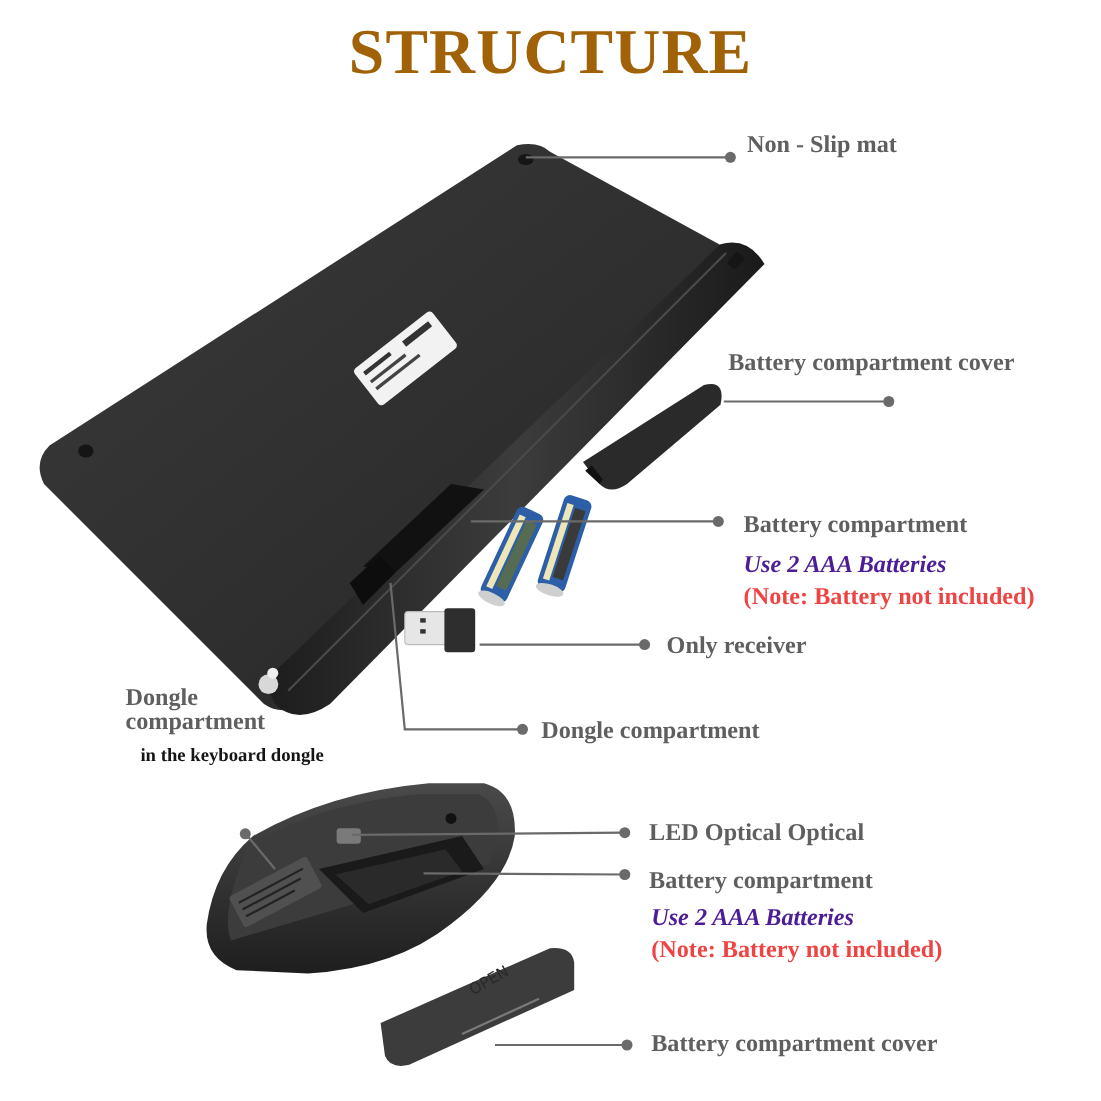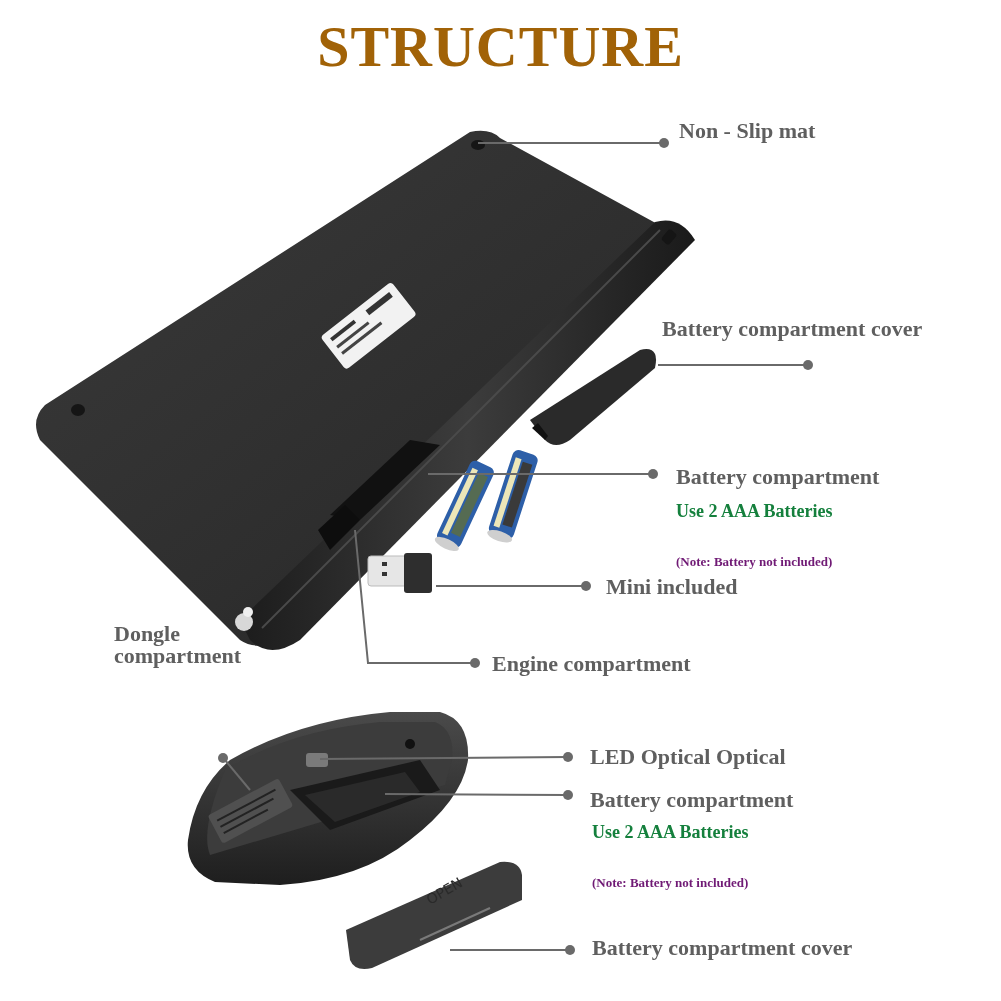--- a/index.html
+++ b/index.html
@@ -1,20 +1,20 @@
 <!DOCTYPE html>
 <html><head>
   <meta charset="utf-8">
   <style>
     html, body { margin: 0; padding: 0; background: #ffffff; }
     body { width: 1001px; height: 1001px; position: relative; overflow: hidden; font-family: "Liberation Serif", "DejaVu Serif", serif; }
     .title { position: absolute; left: 0; width: 1001px; top: 18px; text-align: center; font-size: 58px; font-weight: bold; color: #a16207; letter-spacing: 1px; line-height: 1; }
     .lbl { position: absolute; font-weight: bold; color: #5f5f5f; font-size: 22px; white-space: nowrap; line-height: 1; }
-    .sub { position: absolute; font-weight: bold; color: #15803d; font-size: 18px; white-space: nowrap; line-height: 1; }
-    .note { position: absolute; font-weight: bold; color: #701a75; font-size: 13px; white-space: nowrap; line-height: 1; margin-top: 24px; }
+    .sub { position: absolute; font-weight: bold; color: #4c1d95; font-size: 22px; white-space: nowrap; line-height: 1; font-style: italic; }
+    .note { position: absolute; font-weight: bold; color: #ef4444; font-size: 22px; white-space: nowrap; line-height: 1; }
     .note-center { position: absolute; font-weight: bold; color: #151515; font-size: 17px; text-align: center; line-height: 21px; }
     svg.art { position: absolute; left: 0; top: 0; }
   </style>
 </head>
 <body>
 
 <div class="title">STRUCTURE</div>
 
 <svg class="art" width="1001" height="1001" viewBox="0 0 1001 1001">
   <defs>
@@ -132,25 +132,26 @@
     <circle cx="568" cy="795" r="5"></circle>
     <circle cx="570" cy="950" r="5"></circle>
   </g>
 </svg>
 
 <div class="lbl" style="left:679px; top:120px;">Non - Slip mat</div>
 <div class="lbl" style="left:662px; top:318px;">Battery compartment cover</div>
 <div class="lbl" style="left:676px; top:466px;">Battery compartment</div>
 <div class="sub" style="left:676px; top:502px;">Use 2 AAA Batteries</div>
 <div class="note" style="left:676px; top:531px;">(Note: Battery not included)</div>
-<div class="lbl" style="left:606px; top:576px;">Mini included</div>
-<div class="lbl" style="left:492px; top:653px;">Engine compartment</div>
+<div class="lbl" style="left:606px; top:576px;">Only receiver</div>
+<div class="lbl" style="left:492px; top:653px;">Dongle compartment</div>
 
 <div class="lbl" style="left:114px; top:623px;">Dongle</div>
 <div class="lbl" style="left:114px; top:645px;">compartment</div>
 <div class="note-center" style="left:106px; top:676px; width:210px;">
+  <div>in the keyboard dongle</div>
 </div>
 
 <div class="lbl" style="left:590px; top:746px;">LED Optical Optical</div>
 <div class="lbl" style="left:590px; top:789px;">Battery compartment</div>
 <div class="sub" style="left:592px; top:823px;">Use 2 AAA Batteries</div>
 <div class="note" style="left:592px; top:852px;">(Note: Battery not included)</div>
 <div class="lbl" style="left:592px; top:937px;">Battery compartment cover</div>
 
 </body></html>

